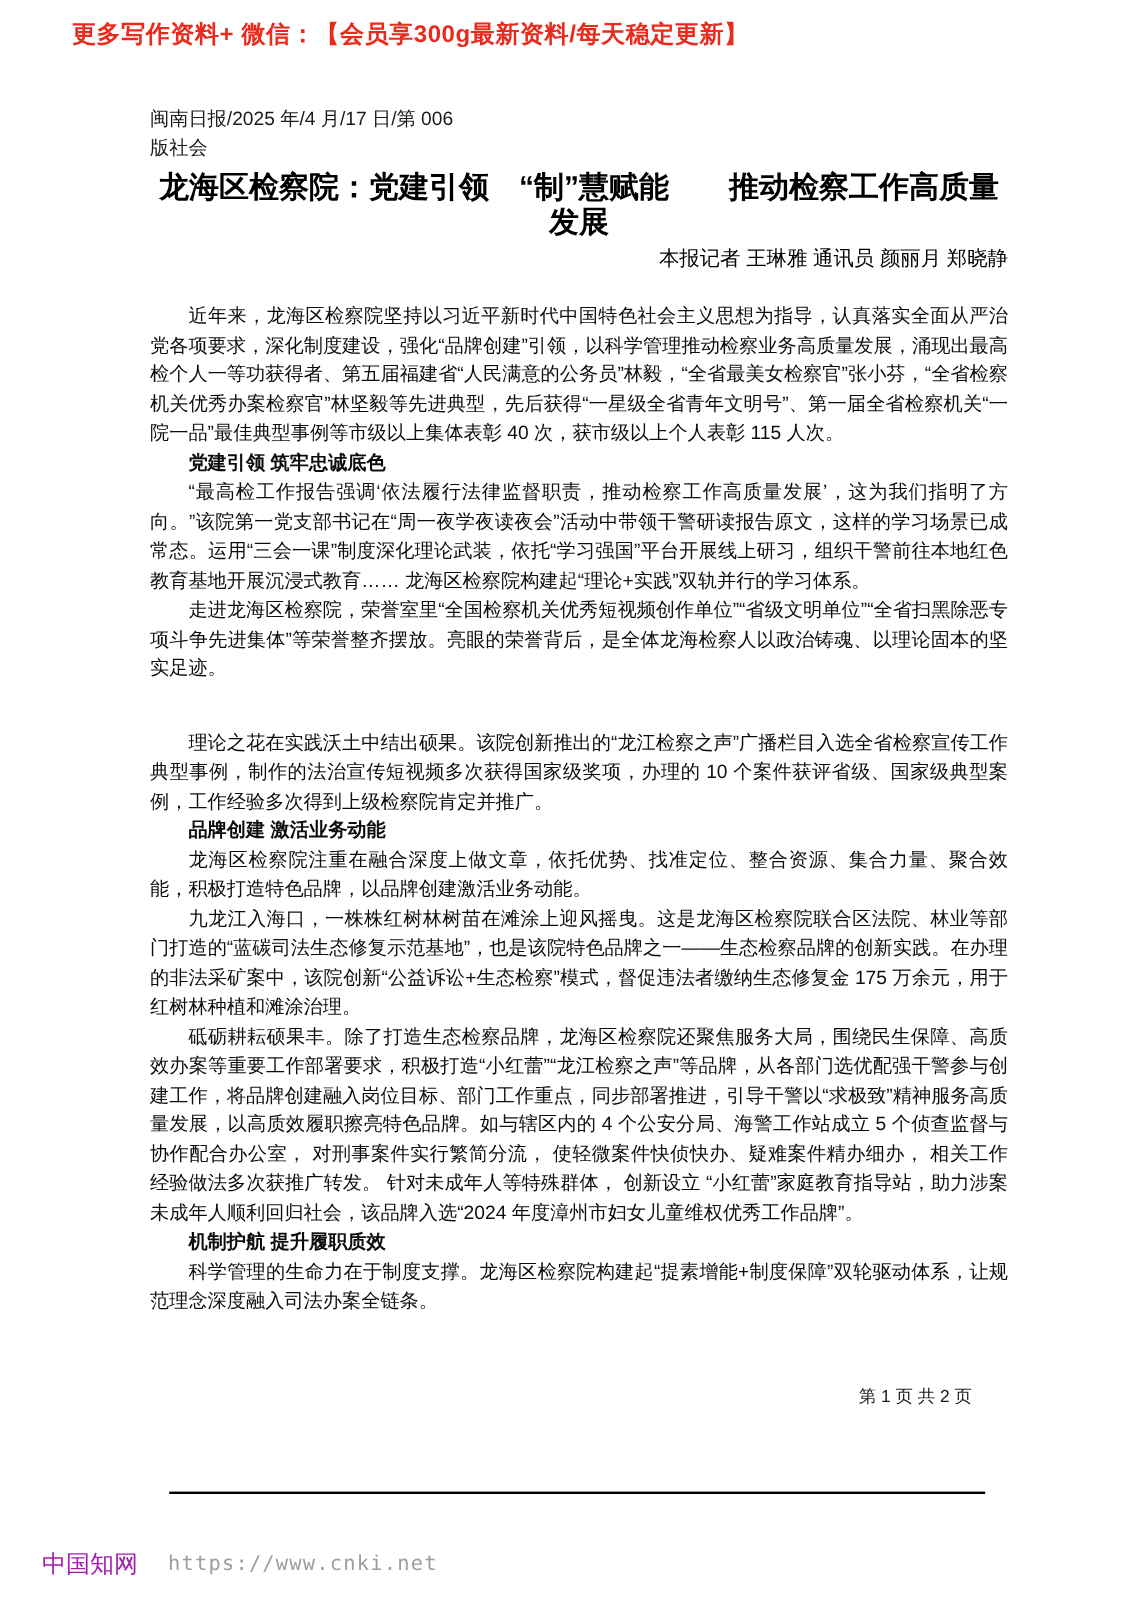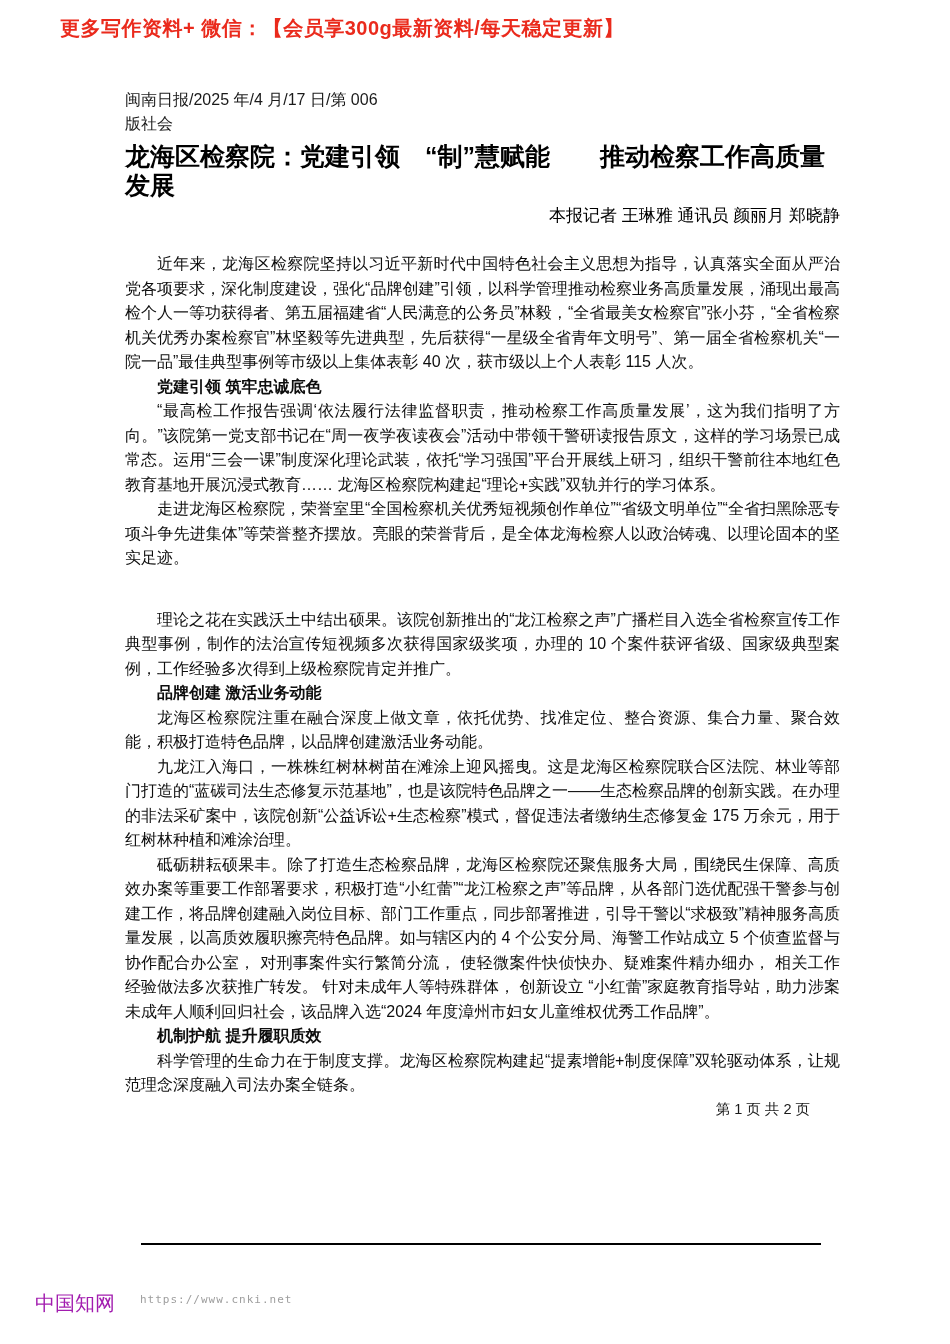--- a/index.html
+++ b/index.html
@@ -32,20 +32,21 @@
   .source-line {
     font-size: 16px;
     line-height: 24px;
     color: #1a1a1a;
   }
   .article-title {
     margin-top: 6px;
     font-size: 25px;
     font-weight: bold;
     line-height: 29px;
+    text-align: center;
     color: #000000;
   }
   .byline {
     margin-top: 4px;
     font-size: 17px;
     font-weight: normal;
     text-align: right;
     color: #000000;
   }
   .paragraphs {
@@ -54,21 +55,21 @@
     line-height: 24.5px;
     text-align: justify;
     color: #0d0d0d;
   }
   .paragraphs p { margin: 0; text-indent: 2em; }
   .paragraphs p.subhead { font-weight: bold; }
   .spacer { height: 37px; }
 
   .page-info {
     position: absolute;
-    left: 125px; top: 1100px;
+    left: 125px; top: 1154px;
     width: 685px;
     text-align: right;
     font-size: 14.5px;
     color: #1a1a1a;
   }
 
   .divider {
     position: absolute;
     left: 141px; top: 1243px;
     width: 680px; height: 2px;
@@ -78,21 +79,21 @@
   .watermark-brand {
     position: absolute;
     left: 35px; top: 1290px;
     font-size: 20px;
     color: #a21caf;
     font-family: "Liberation Serif", serif;
   }
   .watermark-url {
     position: absolute;
     left: 140px; top: 1293px;
-    font-size: 11px;
+    font-size: 17px;
     letter-spacing: 1px;
     color: #9e9e9e;
     font-family: "DejaVu Sans Mono", monospace;
   }
 </style>
 </head>
 <body>
 
 <div class="page">
 

